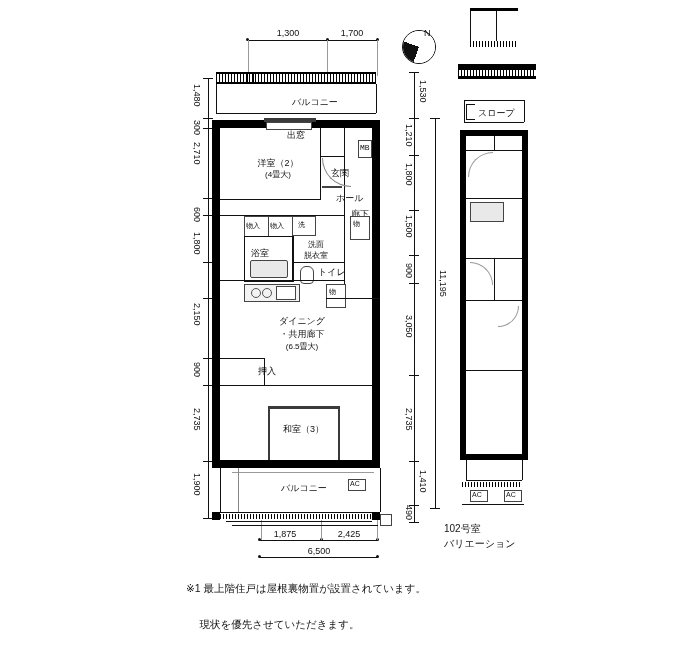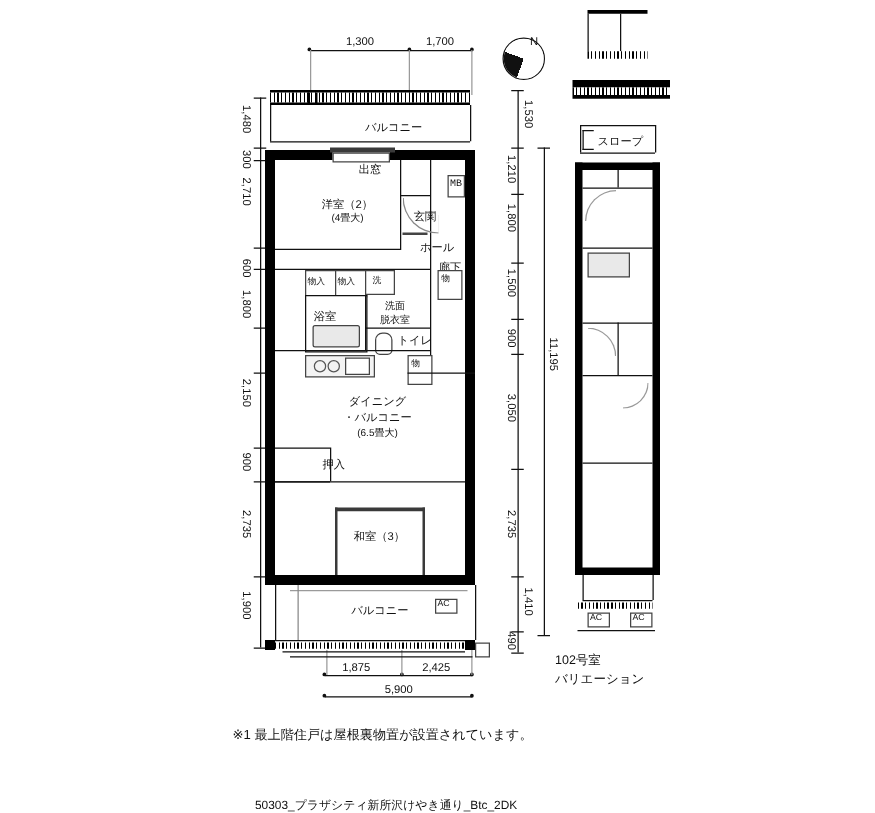--- a/index.html
+++ b/index.html
@@ -114,21 +114,21 @@
   <div class="dot" style="left:320px;top:538px;"></div>
   <div class="dot" style="left:376px;top:538px;"></div>
   <div class="v" style="left:261px;top:520px;height:20px;background:#9a9a9a;"></div>
   <div class="v" style="left:321px;top:520px;height:20px;background:#9a9a9a;"></div>
   <div class="v" style="left:377px;top:520px;height:20px;background:#9a9a9a;"></div>
   <div class="tc" style="left:255px;top:529px;width:60px;">1,875</div>
   <div class="tc" style="left:319px;top:529px;width:60px;">2,425</div>
   <div class="h" style="left:260px;top:557px;width:118px;"></div>
   <div class="dot" style="left:258px;top:555px;"></div>
   <div class="dot" style="left:376px;top:555px;"></div>
-  <div class="tc" style="left:289px;top:546px;width:60px;">5,900</div>
+  <div class="tc" style="left:289px;top:546px;width:60px;">6,500</div>
 
   <div class="hatch" style="left:216px;top:74px;width:160px;height:8px;"></div>
   <div class="wall" style="left:216px;top:72px;width:160px;height:2px;"></div>
   <div class="wall" style="left:216px;top:82px;width:160px;height:2px;"></div>
 
   <div class="wall" style="left:246px;top:74px;width:2px;height:10px;"></div>
   <div class="wall" style="left:252px;top:74px;width:2px;height:10px;"></div>
 
   <div class="t" style="left:292px;top:97px;">バルコニー</div>
   <div class="h" style="left:216px;top:113px;width:160px;"></div>
@@ -194,21 +194,21 @@
   <div class="thin lgray" style="left:244px;top:284px;width:54px;height:16px;"></div>
   <div style="position:absolute;left:251px;top:288px;width:8px;height:8px;border:1px solid #555;border-radius:50%;"></div>
   <div style="position:absolute;left:262px;top:288px;width:8px;height:8px;border:1px solid #555;border-radius:50%;"></div>
   <div class="thin" style="left:276px;top:286px;width:18px;height:12px;"></div>
 
   <div class="thin" style="left:326px;top:284px;width:18px;height:22px;"></div>
   <div class="t xs" style="left:329px;top:288px;">物</div>
   <div class="h" style="left:326px;top:298px;width:54px;"></div>
 
   <div class="tc" style="left:250px;top:316px;width:104px;">ダイニング</div>
-  <div class="tc" style="left:250px;top:329px;width:104px;">・バルコニー</div>
+  <div class="tc" style="left:250px;top:329px;width:104px;">・共用廊下</div>
   <div class="tc" style="left:250px;top:342px;width:104px;font-size:8px;">(6.5畳大)</div>
 
   <div class="h" style="left:220px;top:358px;width:44px;"></div>
   <div class="h" style="left:220px;top:385px;width:44px;"></div>
   <div class="v" style="left:264px;top:358px;height:27px;"></div>
   <div class="t" style="left:258px;top:366px;">押入</div>
 
   <div class="h" style="left:220px;top:385px;width:152px;"></div>
   <div class="wallf" style="left:268px;top:406px;width:72px;height:3px;"></div>
   <div class="v" style="left:268px;top:406px;height:54px;background:#3a3a3a;width:2px;"></div>
@@ -274,16 +274,16 @@
   <div class="thin" style="left:470px;top:490px;width:16px;height:10px;"></div>
   <div class="t xs" style="left:472px;top:491px;">AC</div>
   <div class="thin" style="left:504px;top:490px;width:16px;height:10px;"></div>
   <div class="t xs" style="left:506px;top:491px;">AC</div>
   <div class="h" style="left:462px;top:504px;width:62px;"></div>
 
   <div class="t" style="left:444px;top:523px;font-size:10px;">102号室</div>
   <div class="t" style="left:444px;top:538px;font-size:10px;">バリエーション</div>
 
   <div class="note" style="left:186px;top:580px;">※1 最上階住戸は屋根裏物置が設置されています。</div>
-
-  <div class="caption" style="left:204px;top:638px;">50303_プラザシティ新所沢けやき通り_Btc_2DK</div>
+  <div class="note" style="left:186px;top:616px;">　 現状を優先させていただきます。</div>
+
 
 </div>
 
 </body></html>

